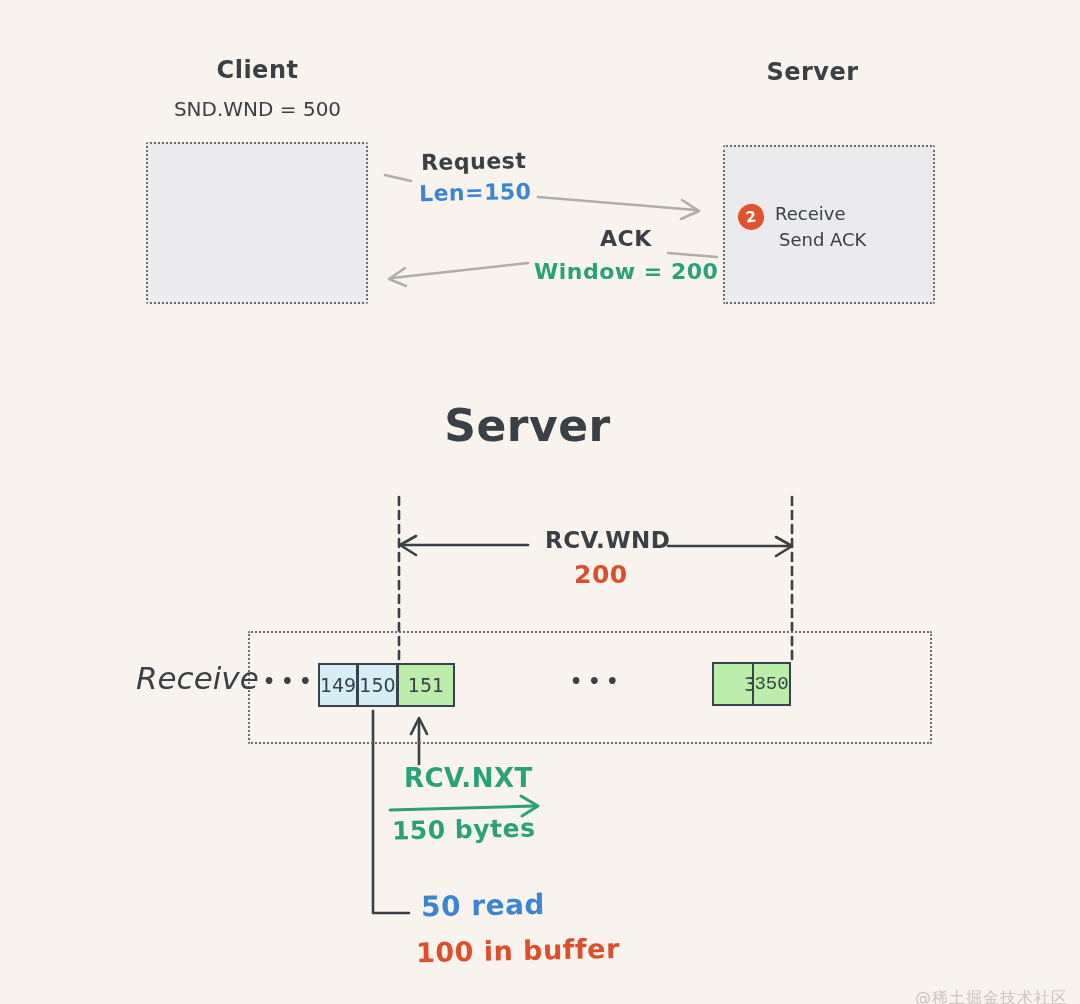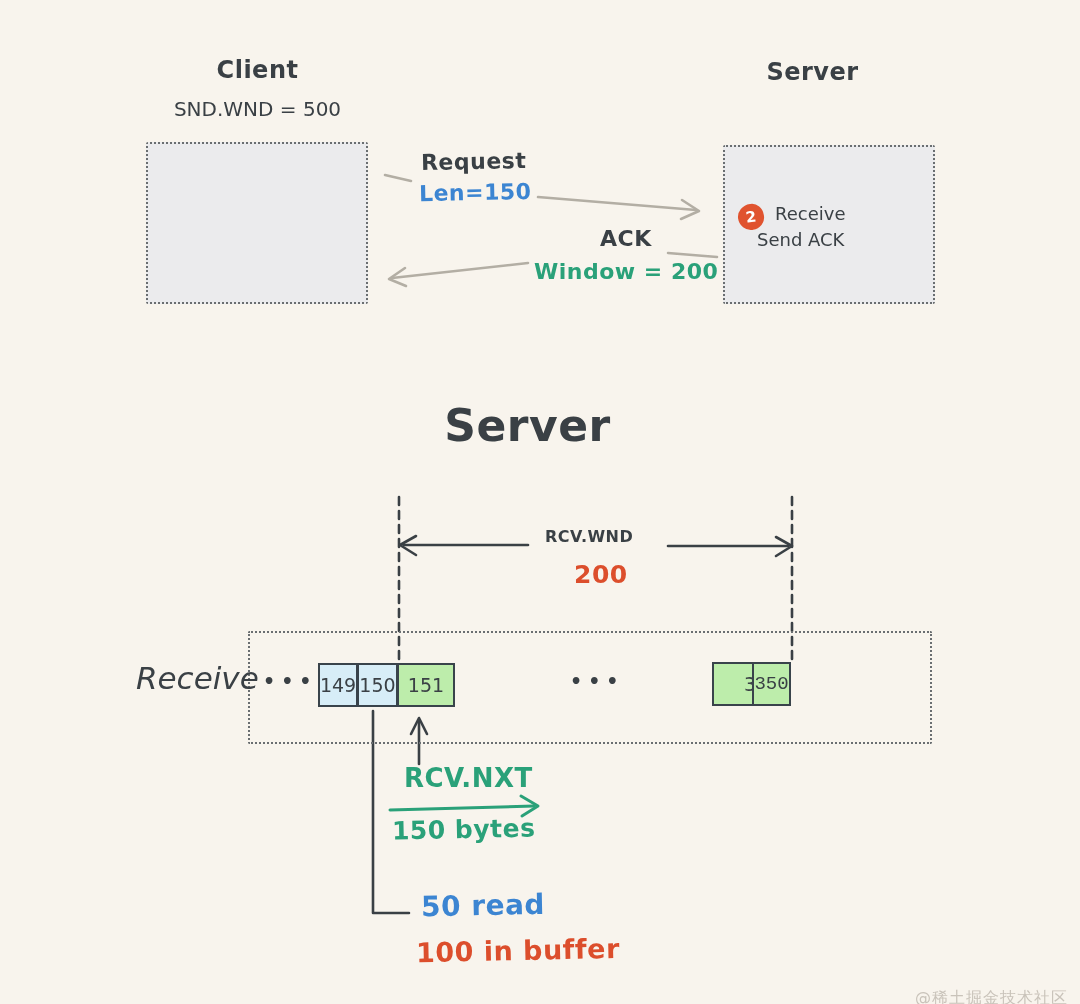--- a/index.html
+++ b/index.html
@@ -99,31 +99,31 @@
   </svg>
 
   <div class="abs hw center" style="left:185px; top:42px; width:145px; font-size:24px;">Client</div>
   <div class="abs center" style="left:160px; top:83px; width:195px; font-size:20px; font-weight:500;">SND.WND = 500</div>
   <div class="host-box" style="left:146px; top:128px; width:218px; height:158px;"></div>
 
   <div class="abs hw center" style="left:740px; top:44px; width:145px; font-size:24px;">Server</div>
   <div class="host-box" style="left:723px; top:131px; width:208px; height:155px;"></div>
   <div class="badge" style="left:738px; top:190px;">2</div>
   <div class="abs" style="left:775px; top:189px; font-size:18px; font-weight:500;">Receive</div>
-  <div class="abs" style="left:757px; top:215px; font-size:18px; font-weight:500;">Send ACK</div>
+  <div class="abs" style="left:779px; top:215px; font-size:18px; font-weight:500;">Send ACK</div>
 
   <div class="abs hw tilt" style="left:421px; top:135px; font-size:22px;">Request</div>
   <div class="abs hw blue tilt" style="left:419px; top:166px; font-size:22px;">Len=150</div>
 
   <div class="abs hw" style="left:600px; top:212px; font-size:22px;">ACK</div>
   <div class="abs hw green" style="left:534px; top:245px; font-size:22px;">Window = 200</div>
 
   <div class="abs hw center" style="left:400px; top:386px; width:255px; font-size:44px; font-weight:700;">Server</div>
 
-  <div class="abs hw" style="left:545px; top:513px; font-size:16px;">RCV.WND</div>
+  <div class="abs hw" style="left:545px; top:513px; font-size:23px;">RCV.WND</div>
   <div class="abs hw red" style="left:574px; top:546px; font-size:25px;">200</div>
 
   <div class="dotted-box" style="left:248px; top:617px; width:680px; height:109px;"></div>
 
   <div class="abs" style="left:136px; top:646px; font-size:31px; font-style:italic; font-weight:500;">Receive</div>
 
   <div class="abs dots" style="left:263px; top:656px;">•••</div>
 
   <div class="cell blue-cell" style="left:318px; top:649px;">149</div>
   <div class="cell blue-cell" style="left:357px; top:649px; width:41px;">150</div>

